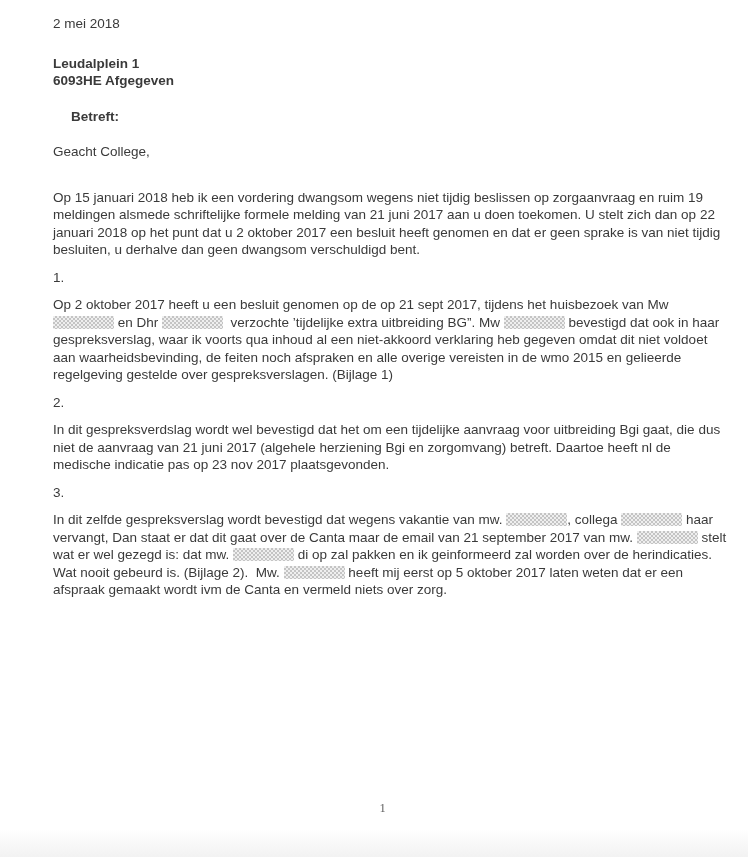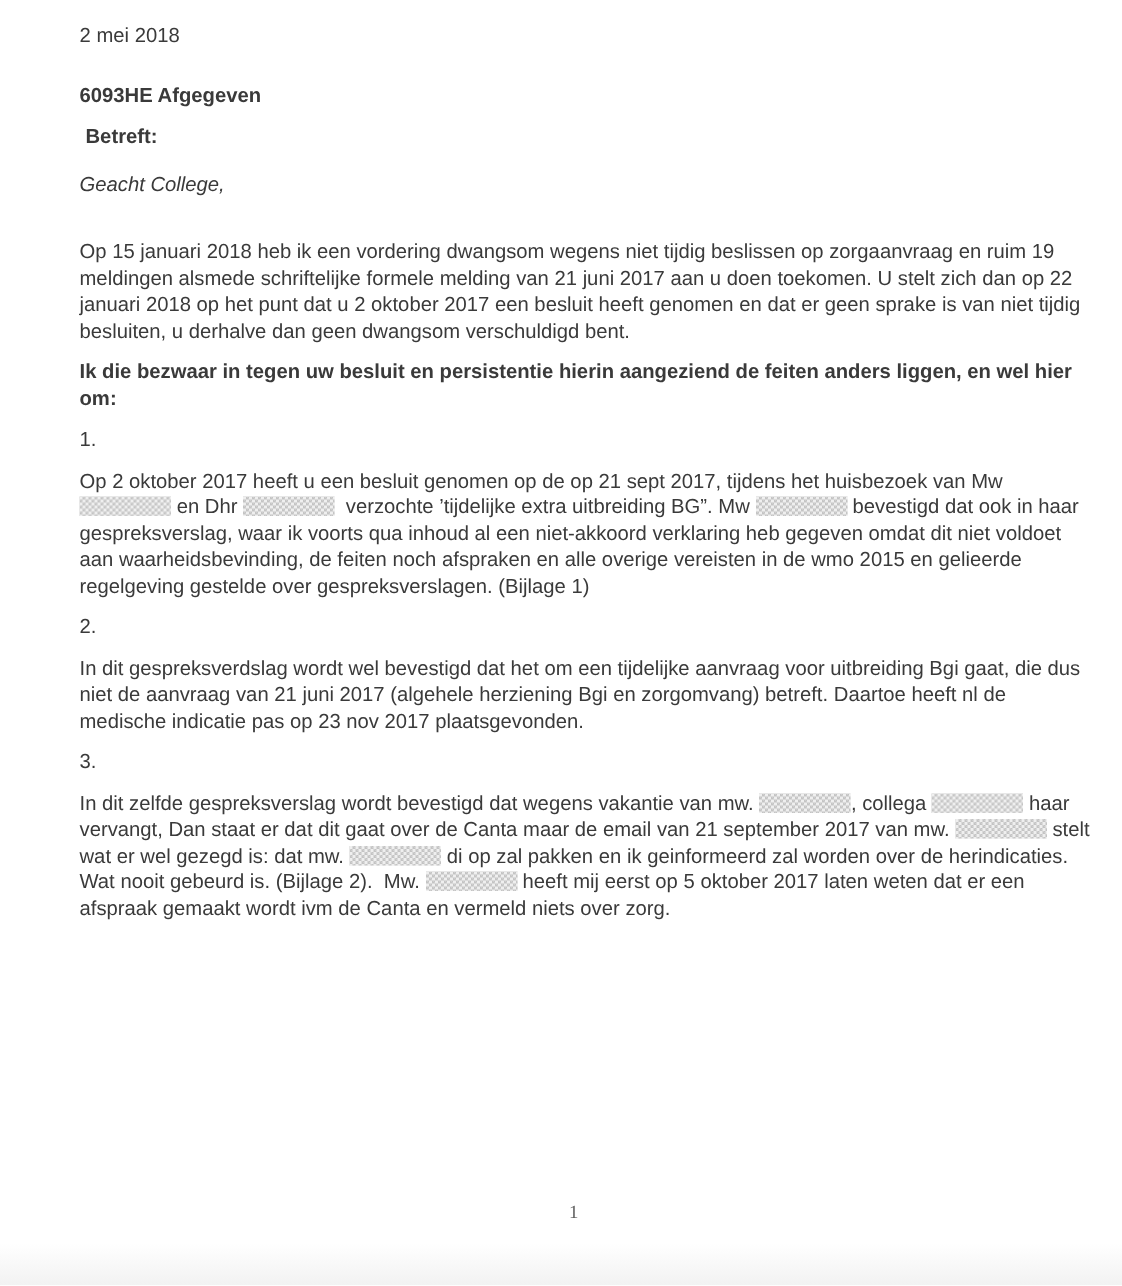--- a/index.html
+++ b/index.html
@@ -21,23 +21,23 @@
   }
   .content {
     padding: 15px 36px 0 36px;
   }
   .para { margin: 0 0 10px 0; }
   .bold { font-weight: bold; }
   .date-line { margin: 0 0 22px 0; }
   .address { margin: 0 0 10px 0; }
   .address p { margin: 0; font-weight: bold; }
   .subject-block { margin: 0 0 14px 0; }
-  .subject-block p { margin: 4px; }
+  .subject-block p { margin: 18px; }
   .delivery-note { margin: 0 0 30px 0; font-style: italic; }
-  .salutation { margin: 0 0 28px 0; font-style: italic; }
+  .salutation { margin: 0 0 28px 0; }
   .redaction {
     display: inline-block;
     width: 61px;
     height: 13px;
     vertical-align: -2px;
     background-color: #efefef;
     background-image:
       linear-gradient(45deg, #c4c4c4 25%, transparent 25%, transparent 75%, #c4c4c4 75%),
       linear-gradient(45deg, #c4c4c4 25%, #efefef 25%, #efefef 75%, #c4c4c4 75%);
     background-size: 4px 4px;
@@ -65,33 +65,33 @@
 </style>
 </head>
 <body>
 
 <div class="page">
   <div class="content">
 
     <p class="para date-line">2 mei 2018</p>
 
     <div class="address">
+      <p>Leudalplein 1</p>
       <p>6093HE Afgegeven</p>
     </div>
 
     <div class="subject-block">
       <p class="bold">Betreft:</p>
     </div>
 
 
     <p class="para salutation">Geacht College,</p>
 
     <div>
         <p class="para">Op 15 januari 2018 heb ik een vordering dwangsom wegens niet tijdig beslissen op zorgaanvraag en ruim 19 meldingen alsmede schriftelijke formele melding van 21 juni 2017 aan u doen toekomen. U stelt zich dan op 22 januari 2018 op het punt dat u 2 oktober 2017 een besluit heeft genomen en dat er geen sprake is van niet tijdig besluiten, u derhalve dan geen dwangsom verschuldigd bent.</p>
-        <p class="para bold">Ik die bezwaar in tegen uw besluit en persistentie hierin aangeziend de feiten anders liggen, en wel hier om:</p>
         <p class="para">1.</p>
         <p class="para">Op 2 oktober 2017 heeft u een besluit genomen op de op 21 sept 2017, tijdens het huisbezoek van Mw <span class="redaction"></span> en Dhr <span class="redaction"></span>&nbsp; verzochte ’tijdelijke extra uitbreiding BG”. Mw <span class="redaction"></span> bevestigd dat ook in haar gespreksverslag, waar ik voorts qua inhoud al een niet-akkoord verklaring heb gegeven omdat dit niet voldoet aan waarheidsbevinding, de feiten noch afspraken en alle overige vereisten in de wmo 2015 en gelieerde regelgeving gestelde over gespreksverslagen. (Bijlage 1)</p>
         <p class="para">2.</p>
         <p class="para">In dit gespreksverdslag wordt wel bevestigd dat het om een tijdelijke aanvraag voor uitbreiding Bgi gaat, die dus niet de aanvraag van 21 juni 2017 (algehele herziening Bgi en zorgomvang) betreft. Daartoe heeft nl de medische indicatie pas op 23 nov 2017 plaatsgevonden.</p>
         <p class="para">3.</p>
         <p class="para">In dit zelfde gespreksverslag wordt bevestigd dat wegens vakantie van mw. <span class="redaction"></span>, collega <span class="redaction"></span> haar vervangt, Dan staat er dat dit gaat over de Canta maar de email van 21 september 2017 van mw. <span class="redaction"></span> stelt wat er wel gezegd is: dat mw. <span class="redaction"></span> di op zal pakken en ik geinformeerd zal worden over de herindicaties. Wat nooit gebeurd is. (Bijlage 2).&nbsp; Mw. <span class="redaction"></span> heeft mij eerst op 5 oktober 2017 laten weten dat er een afspraak gemaakt wordt ivm de Canta en vermeld niets over zorg.</p>
       </div>
 
   </div>
 

